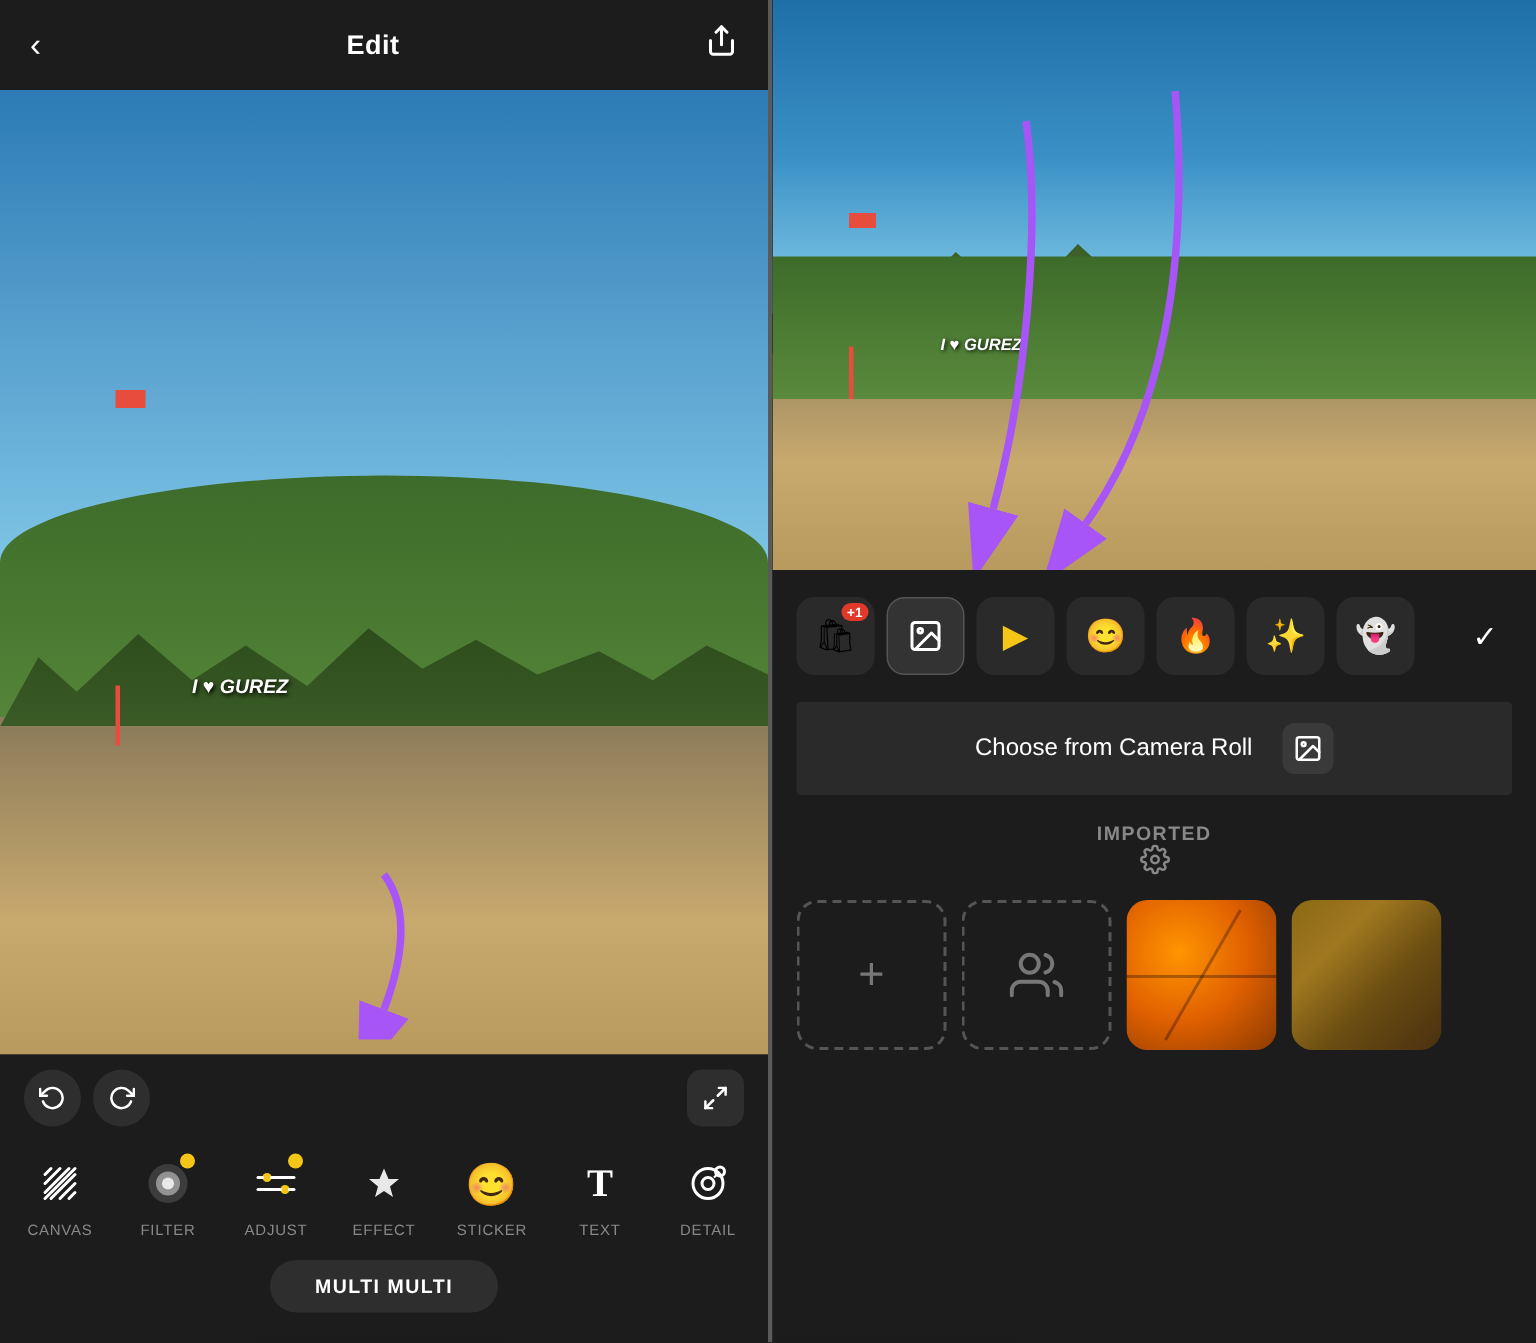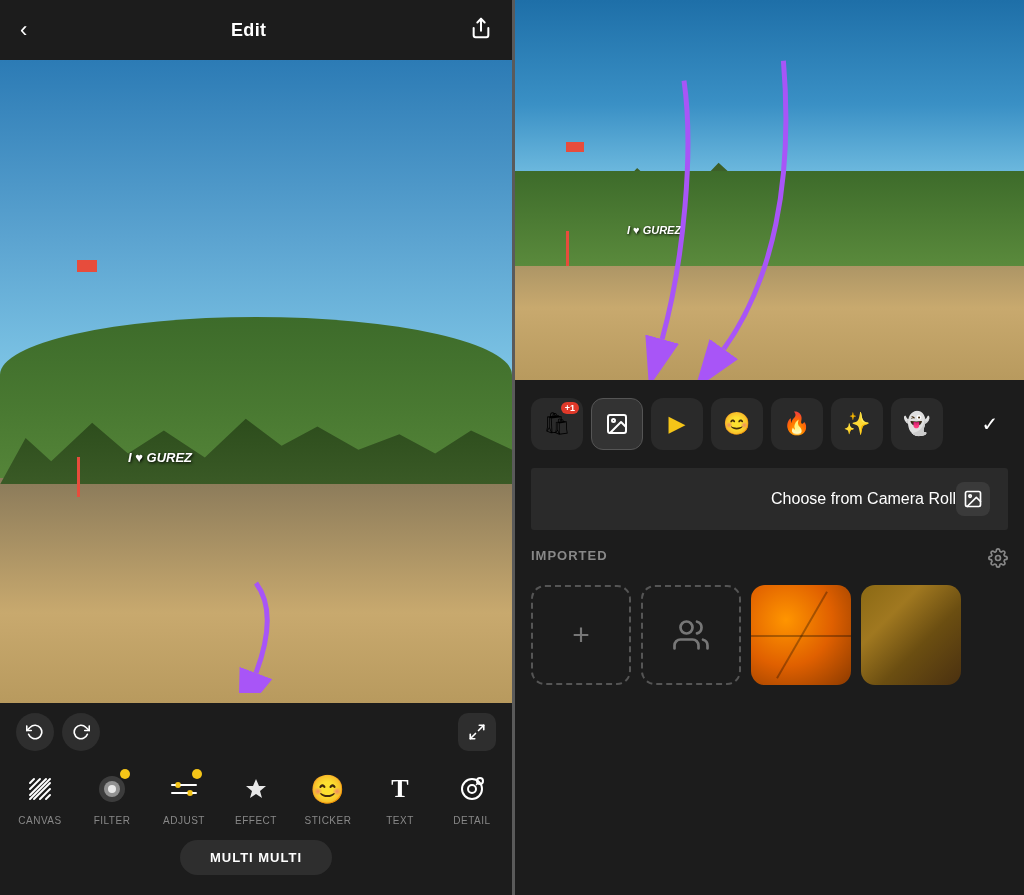--- a/index.html
+++ b/index.html
@@ -280,22 +280,23 @@
     }
 
     
     .camera-roll-btn {
       margin: 10px 16px;
       background: #2a2a2a;
       border-radius: 3px;
       padding: 14px 18px;
       display: flex;
       align-items: center;
-      justify-content: flex-end;
-      cursor: pointer;
+      justify-content: center;
+      cursor: pointer;
+      gap: 20px;
     }
 
     .camera-roll-text {
       color: white;
       font-size: 16px;
       font-weight: 500;
     }
 
     .camera-roll-icon {
       width: 34px;
@@ -310,21 +311,23 @@
     }
 
     
     .imported-section {
       padding: 8px 16px;
     }
 
     .imported-header {
       display: flex;
       justify-content: space-between;
+      align-items: center;
       margin-bottom: 12px;
+      flex-direction: column;
     }
 
     .imported-label {
       color: #888;
       font-size: 13px;
       font-weight: 600;
       letter-spacing: 1px;
     }
 
     .imported-settings {

